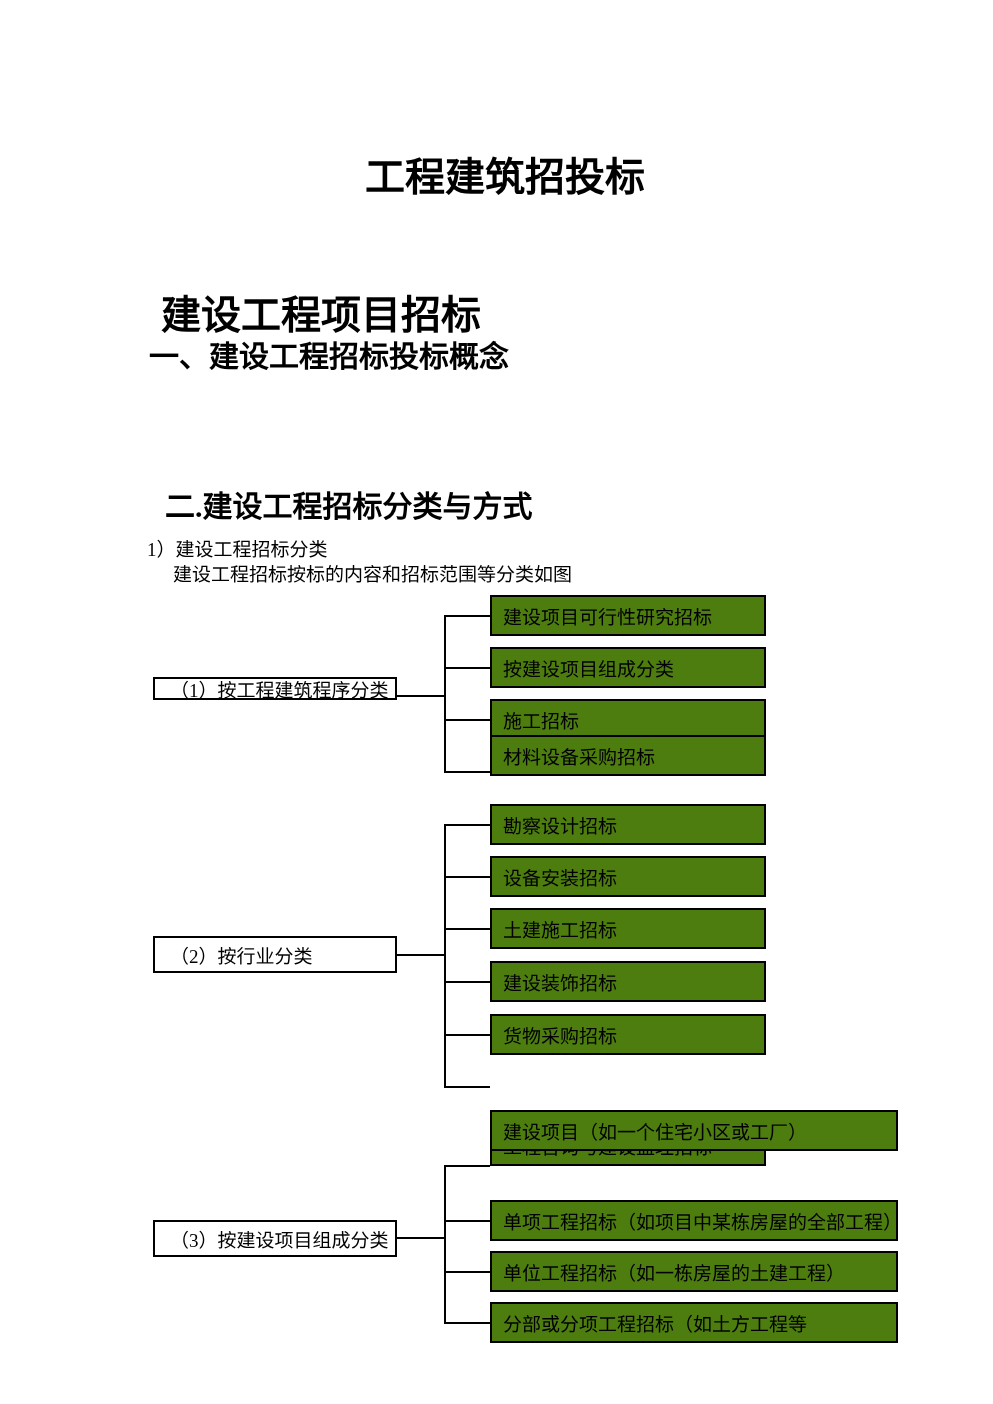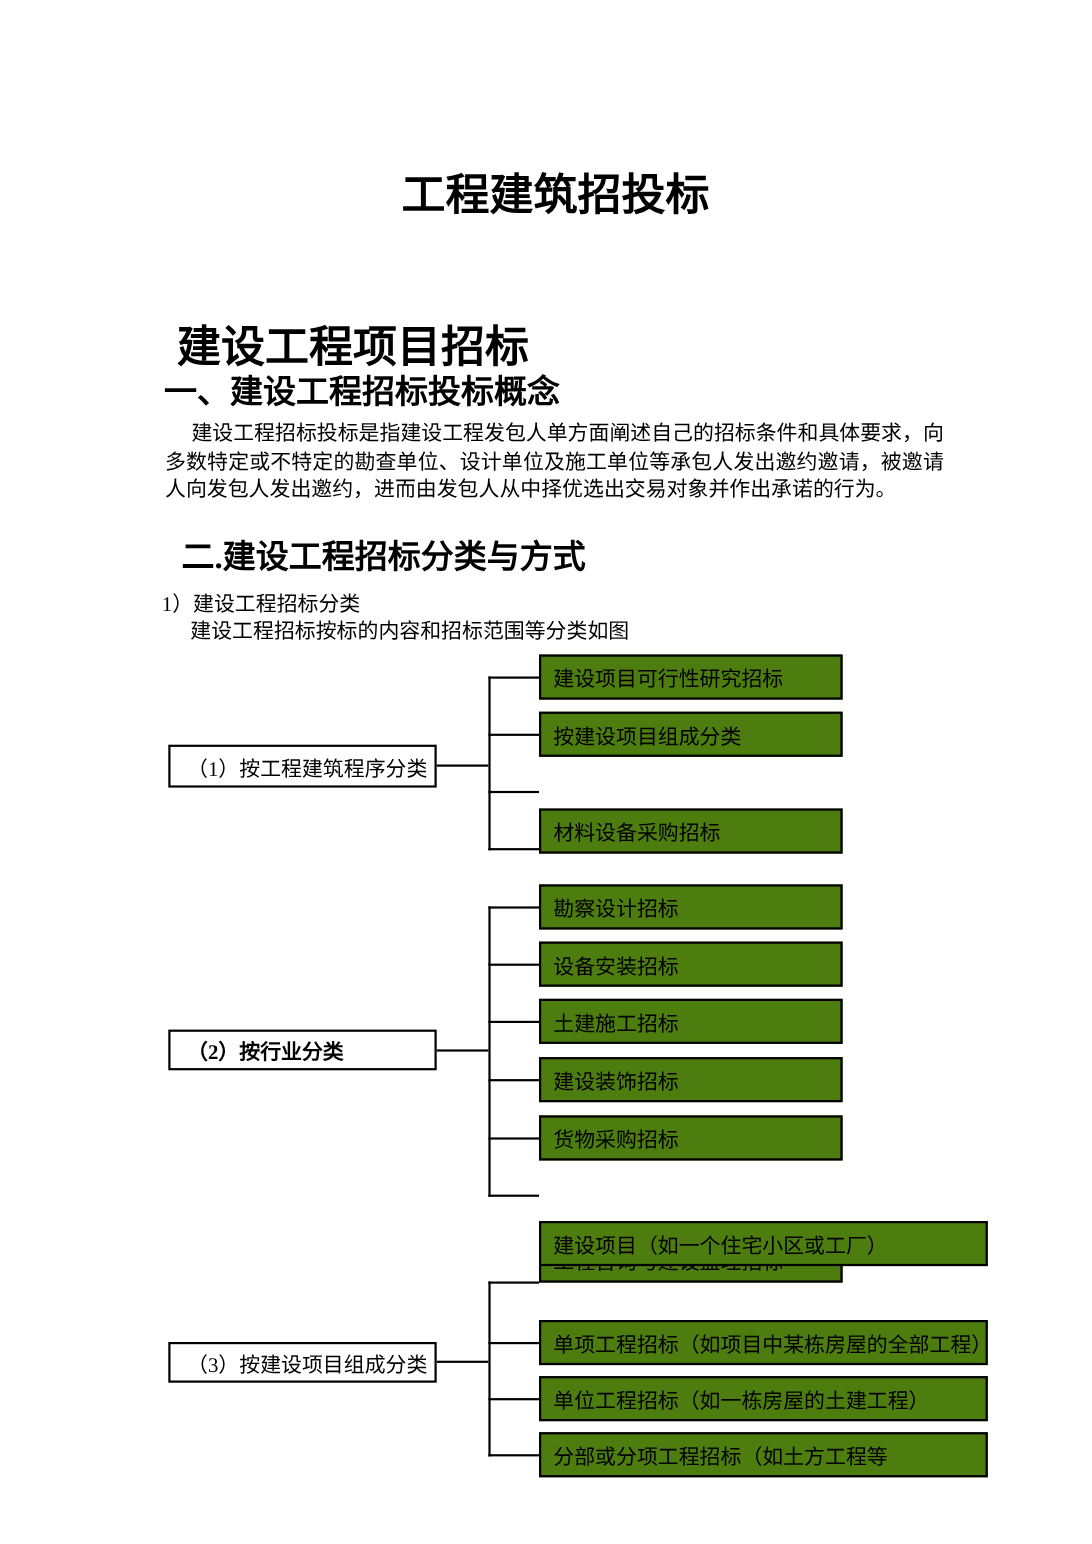--- a/index.html
+++ b/index.html
@@ -88,38 +88,38 @@
 </style>
 </head>
 <body>
 
 <div class="page">
 
   <div class="doc-title">工程建筑招投标</div>
   <div class="doc-subtitle">建设工程项目招标</div>
 
   <div class="h-section" style="left:149px; top:340px;">一、建设工程招标投标概念</div>
-  <div class="paragraph">建设工程招标投标是指建设工程发包人单方面阐述自己的招标条件和具体要求，向多数特定或不特定的勘查单位、设计单位及施工单位等承包人发出邀约邀请，被邀请人向发包人发出邀约，进而由发包人从中择优选出交易对象并作出承诺的行为。</div>
 
   <div class="h-section" style="left:165px; top:490px;">二.建设工程招标分类与方式</div>
   <div class="body-line" style="left:147px; top:538px;">1）建设工程招标分类</div>
   <div class="body-line" style="left:173px; top:563px;">建设工程招标按标的内容和招标范围等分类如图</div>
 
-  <div class="cat-box" style="top:677px; height:39px;">（1）按工程建筑程序分类</div>
+  <div class="cat-box" style="top:677px; height:23px;">（1）按工程建筑程序分类</div>
   <div class="item-box" style="top:595px;">建设项目可行性研究招标</div>
   <div class="item-box" style="top:647px;">按建设项目组成分类</div>
+  <div class="item-box" style="top:699px;">施工招标</div>
   <div class="item-box" style="top:735px;">材料设备采购招标</div>
   <div class="vl" style="left:444px; top:615px; height:158px;"></div>
   <div class="hl" style="left:444px; top:615px; width:46px;"></div>
   <div class="hl" style="left:444px; top:667px; width:46px;"></div>
   <div class="hl" style="left:444px; top:719px; width:46px;"></div>
   <div class="hl" style="left:444px; top:771px; width:46px;"></div>
   <div class="hl" style="left:397px; top:695px; width:47px;"></div>
 
-  <div class="cat-box" style="top:936px; height:37px;font-weight:bold;">（2）按行业分类</div>
+  <div class="cat-box" style="top:936px; height:37px;">（2）按行业分类</div>
   <div class="item-box" style="top:804px;">勘察设计招标</div>
   <div class="item-box" style="top:856px;">设备安装招标</div>
   <div class="item-box" style="top:908px;">土建施工招标</div>
   <div class="item-box" style="top:961px;">建设装饰招标</div>
   <div class="item-box" style="top:1014px;">货物采购招标</div>
   <div class="item-box" style="top:1125px;">工程咨询与建设监理招标</div>
   <div class="vl" style="left:444px; top:824px; height:264px;"></div>
   <div class="hl" style="left:444px; top:824px; width:46px;"></div>
   <div class="hl" style="left:444px; top:876px; width:46px;"></div>
   <div class="hl" style="left:444px; top:928px; width:46px;"></div>

